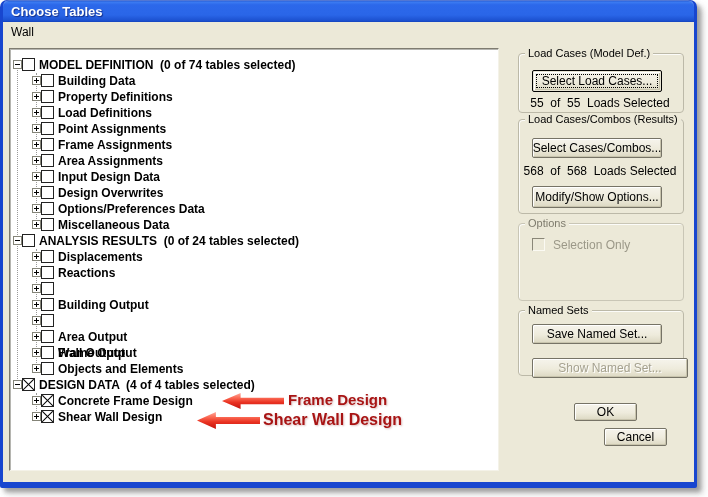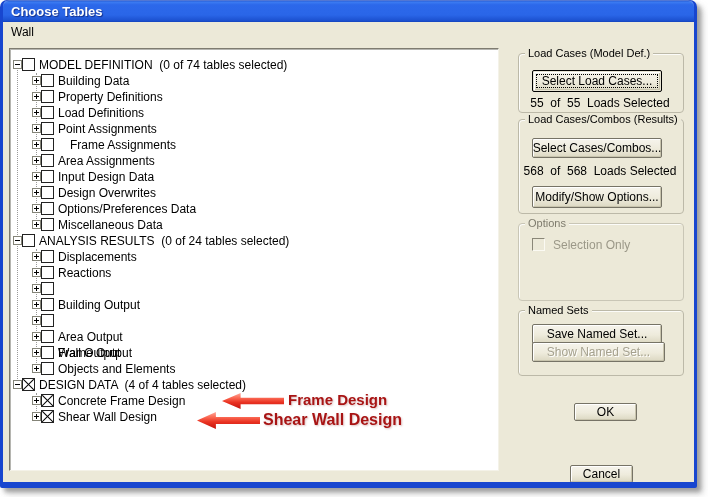--- a/index.html
+++ b/index.html
@@ -28,21 +28,21 @@
   .tree{
     position:absolute;left:6px;top:26px;width:488px;height:421px;background:#fff;
     border:1px solid;border-color:#7f7c70 #f4f2e8 #f4f2e8 #7f7c70;
     box-shadow:inset 1px 1px 0 rgba(90,90,80,.45);
     overflow:hidden;
   }
   .tree-inner{position:absolute;inset:1px;}
   .trow{position:absolute;left:0;width:100%;height:16px;}
   .tlabel{
     position:absolute;top:0;height:16px;line-height:16px;
-    font-size:12px;font-weight:normal;color:#000;white-space:pre;letter-spacing:0px;
+    font-size:12px;font-weight:bold;color:#000;white-space:pre;letter-spacing:0px;
   }
   .exp{position:absolute;width:9px;height:9px;background:#fff;border:1px solid #848478;box-sizing:border-box;}
   .exp::before{content:'';position:absolute;left:1px;top:3px;width:5px;height:1px;background:#000;}
   .exp.plus::after{content:'';position:absolute;left:3px;top:1px;width:1px;height:5px;background:#000;}
   .cb{position:absolute;width:13px;height:13px;background:#fff;border:1px solid #222;box-sizing:border-box;overflow:hidden;}
   .cb.checked::before,.cb.checked::after{content:'';position:absolute;left:-2px;top:5px;width:15px;height:1.3px;background:#000;}
   .cb.checked::before{transform:rotate(45deg);}
   .cb.checked::after{transform:rotate(-45deg);}
   .stub{position:absolute;height:0;border-top:1px dotted #9a9a9a;}
   .vline{position:absolute;width:0;border-left:1px dotted #9a9a9a;}
@@ -134,21 +134,21 @@
             <div class="trow" style="top: 71px;">
               <div class="stub" style="left: 25px; top: 8px; width: 8px;"></div>
               <div class="exp plus" style="left: 21px; top: 3px;"></div>
               <div class="cb" style="left: 30px; top: 1px;"></div>
               <div class="tlabel" style="left: 47px;">Point Assignments</div>
             </div>
             <div class="trow" style="top: 87px;">
               <div class="stub" style="left: 25px; top: 8px; width: 8px;"></div>
               <div class="exp plus" style="left: 21px; top: 3px;"></div>
               <div class="cb" style="left: 30px; top: 1px;"></div>
-              <div class="tlabel" style="left: 59px;">Frame Assignments</div>
+              <div class="tlabel" style="left: 47px;">Frame Assignments</div>
             </div>
             <div class="trow" style="top: 103px;">
               <div class="stub" style="left: 25px; top: 8px; width: 8px;"></div>
               <div class="exp plus" style="left: 21px; top: 3px;"></div>
               <div class="cb" style="left: 30px; top: 1px;"></div>
               <div class="tlabel" style="left: 47px;">Area Assignments</div>
             </div>
             <div class="trow" style="top: 119px;">
               <div class="stub" style="left: 25px; top: 8px; width: 8px;"></div>
               <div class="exp plus" style="left: 21px; top: 3px;"></div>
@@ -268,20 +268,20 @@
       <div class="group dim" style="left:515px;top:201px;width:164px;height:76px;">
         <span class="glabel">Options</span>
       </div>
       <div class="xcheckbox" style="left:529px;top:216px;"></div>
       <div class="xcheck-label" style="left:550px;top:216px;">Selection Only</div>
 
       <div class="group" style="left:515px;top:288px;width:164px;height:64px;">
         <span class="glabel">Named Sets</span>
       </div>
       <div class="btn" style="left:529px;top:302px;width:130px;height:20px;">Save Named Set...</div>
-      <div class="btn disabled" style="left:529px;top:320px;width:133px;height:20px;">Show Named Set...</div>
+      <div class="btn disabled" style="left:529px;top:336px;width:156px;height:20px;">Show Named Set...</div>
 
       <div class="btn" style="left:571px;top:381px;width:63px;height:18px;">OK</div>
-      <div class="btn" style="left:567px;top:406px;width:63px;height:18px;margin-top:37px;">Cancel</div>
+      <div class="btn" style="left:601px;top:406px;width:63px;height:18px;">Cancel</div>
 
     </div>
   </div>
 </div>
 
 </body></html>

